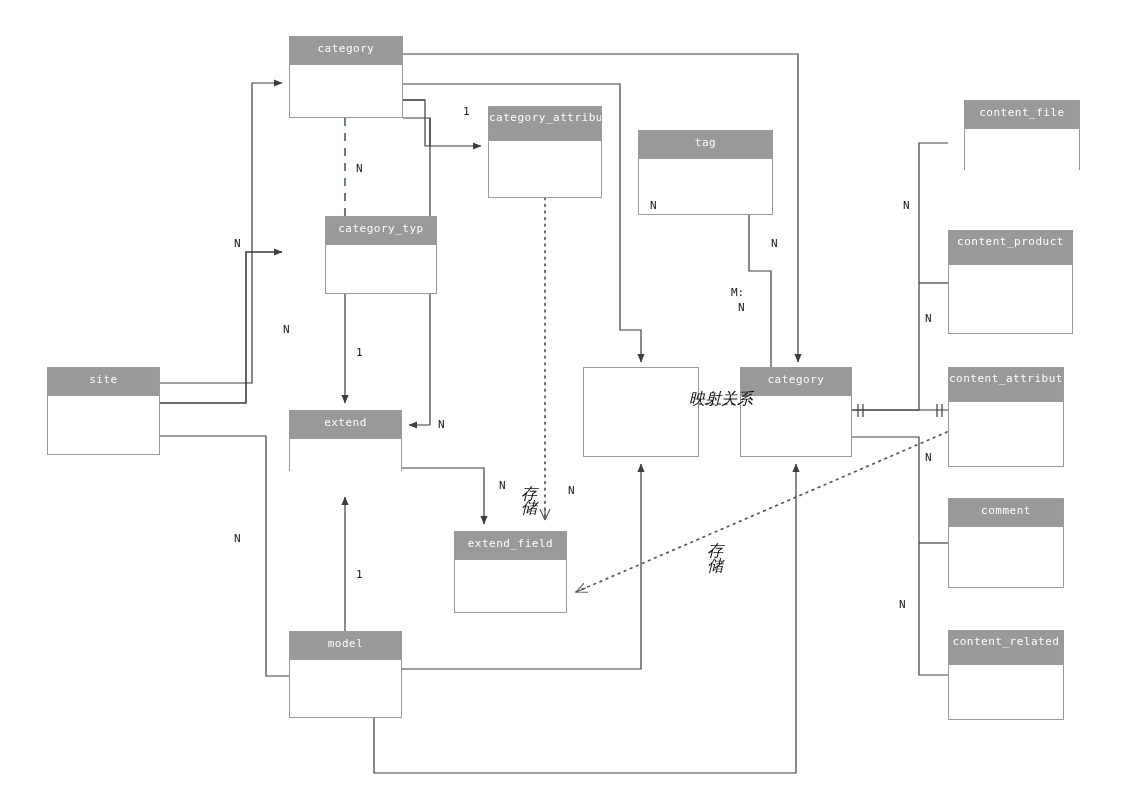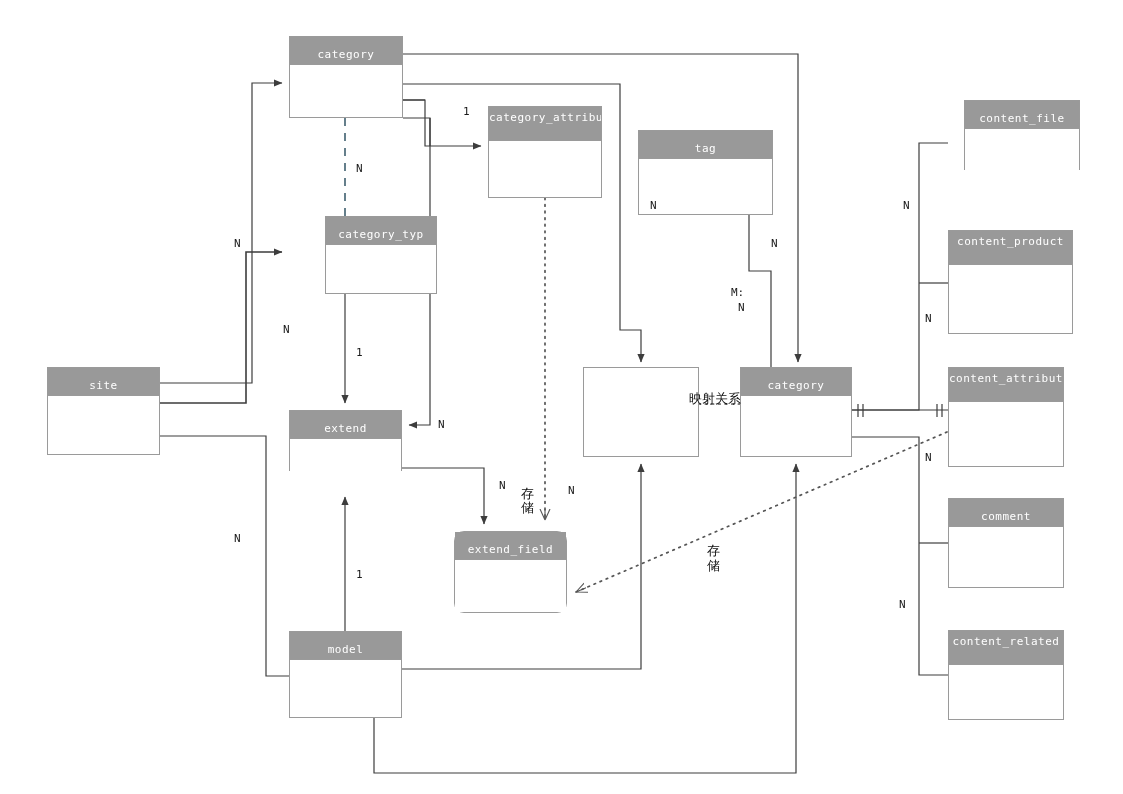--- a/index.html
+++ b/index.html
@@ -7,26 +7,26 @@
   #stage{position:relative;width:1123px;height:794px;background:#fff;overflow:hidden;}
   #wires{position:absolute;left:0;top:0;width:1123px;height:794px;}
   .entity{position:absolute;box-sizing:border-box;border:1px solid #9a9a9a;background:#ffffff;}
   .entity .hdr{
     box-sizing:border-box;background:#999999;color:#ffffff;
     font-family:"DejaVu Sans Mono","Liberation Mono",monospace;
     font-size:11px;line-height:14px;text-align:center;
     padding-top:4px;height:34px;overflow:hidden;white-space:pre-wrap;
     border-bottom:1px solid #9a9a9a;letter-spacing:0.5px;
   }
-  .entity.short .hdr{height:28px;padding-top:11px;}
+  .entity.short .hdr{height:28px;padding-top:5px;}
   .entity .body{background:#fff;}
   .card{position:absolute;color:#1a1a1a;font-size:11px;
         font-family:"DejaVu Sans Mono","Liberation Mono",monospace;white-space:pre;line-height:13px;}
-  .cjk{position:absolute;color:#111;font-size:13px;line-height:13px;
-       font-family:"DejaVu Sans","Liberation Sans",sans-serif;white-space:pre;}
+  .cjk{position:absolute;color:#111;font-size:16px;line-height:13px;
+       font-family:"DejaVu Sans","Liberation Sans",sans-serif;white-space:pre;font-style:italic;}
 </style>
 </head>
 <body>
 
 <div id="stage">
 
   <svg id="wires" viewBox="0 0 1123 794" xmlns="http://www.w3.org/2000/svg">
     <defs>
       <marker id="ar" markerWidth="9" markerHeight="9" refX="8" refY="4.2" orient="auto" markerUnits="userSpaceOnUse">
         <path d="M0,0.6 L8.4,4.2 L0,7.8 z" fill="#3d3d3d"></path>
@@ -134,21 +134,21 @@
         <div class="body" style="height: 64px;"></div>
       </div>
       <div class="entity short" style="left: 289px; top: 410px; width: 113px; height: 61px;">
         <div class="hdr">extend</div>
         <div class="body" style="height: 50px;"></div>
       </div>
       <div class="entity short" style="left: 948px; top: 498px; width: 116px; height: 90px;">
         <div class="hdr">comment</div>
         <div class="body" style="height: 60px;"></div>
       </div>
-      <div class="entity short" style="left: 454px; top: 531px; width: 113px; height: 82px; border-radius: 10px;">
+      <div class="entity short" style="left: 454px; top: 531px; width: 113px; height: 82px;">
         <div class="hdr">extend_field</div>
         <div class="body" style="height: 52px;"></div>
       </div>
       <div class="entity" style="left: 948px; top: 630px; width: 116px; height: 90px;">
         <div class="hdr">content_related</div>
         <div class="body" style="height: 54px;"></div>
       </div>
       <div class="entity short" style="left: 289px; top: 631px; width: 113px; height: 87px;">
         <div class="hdr">model</div>
         <div class="body" style="height: 57px;"></div>

